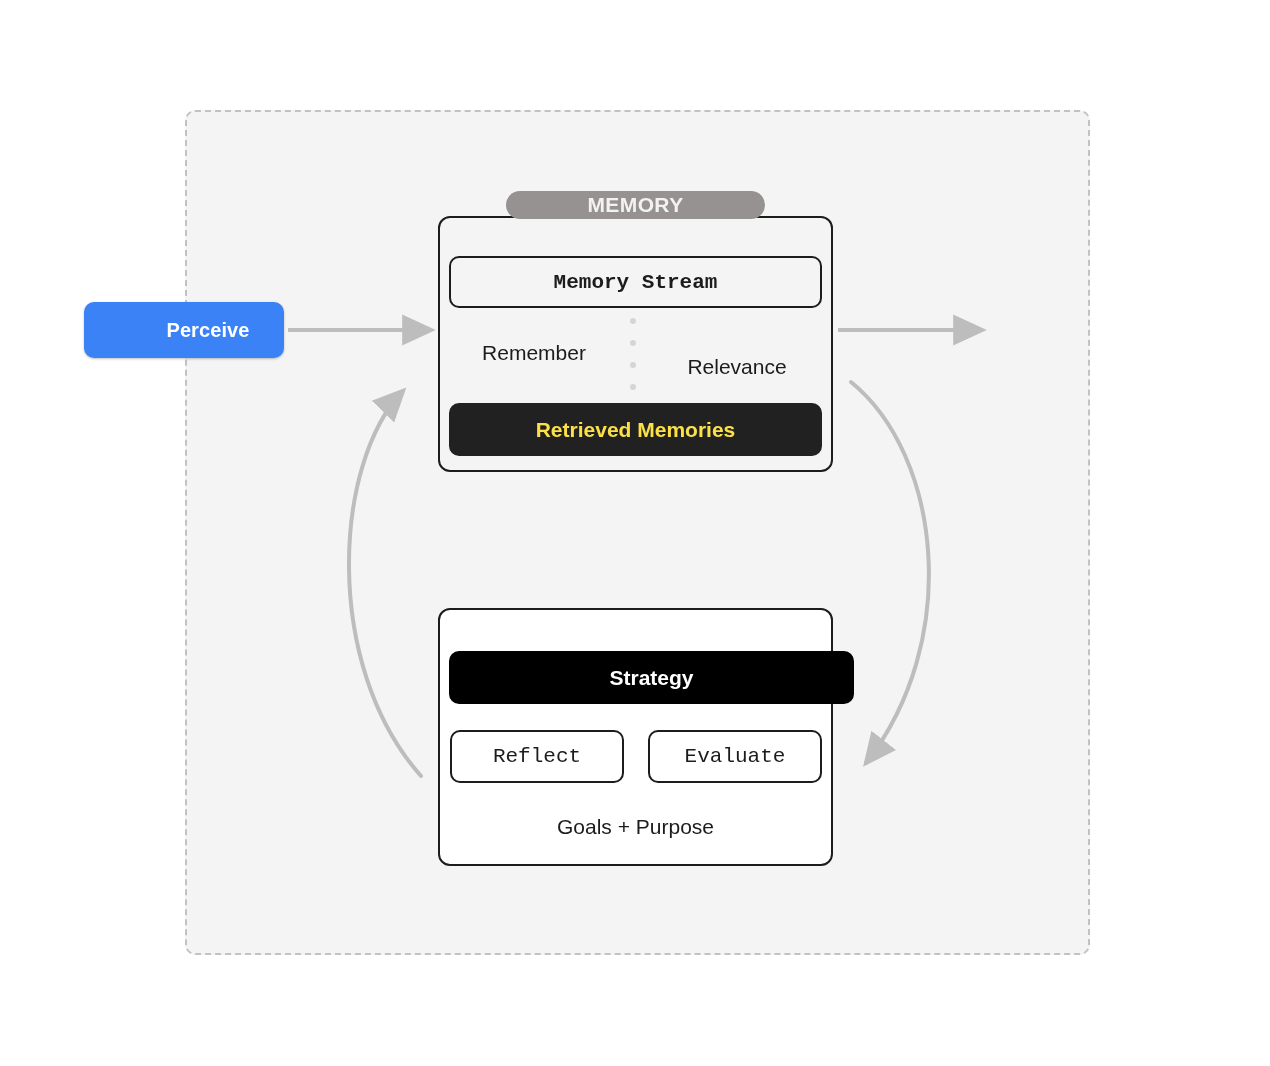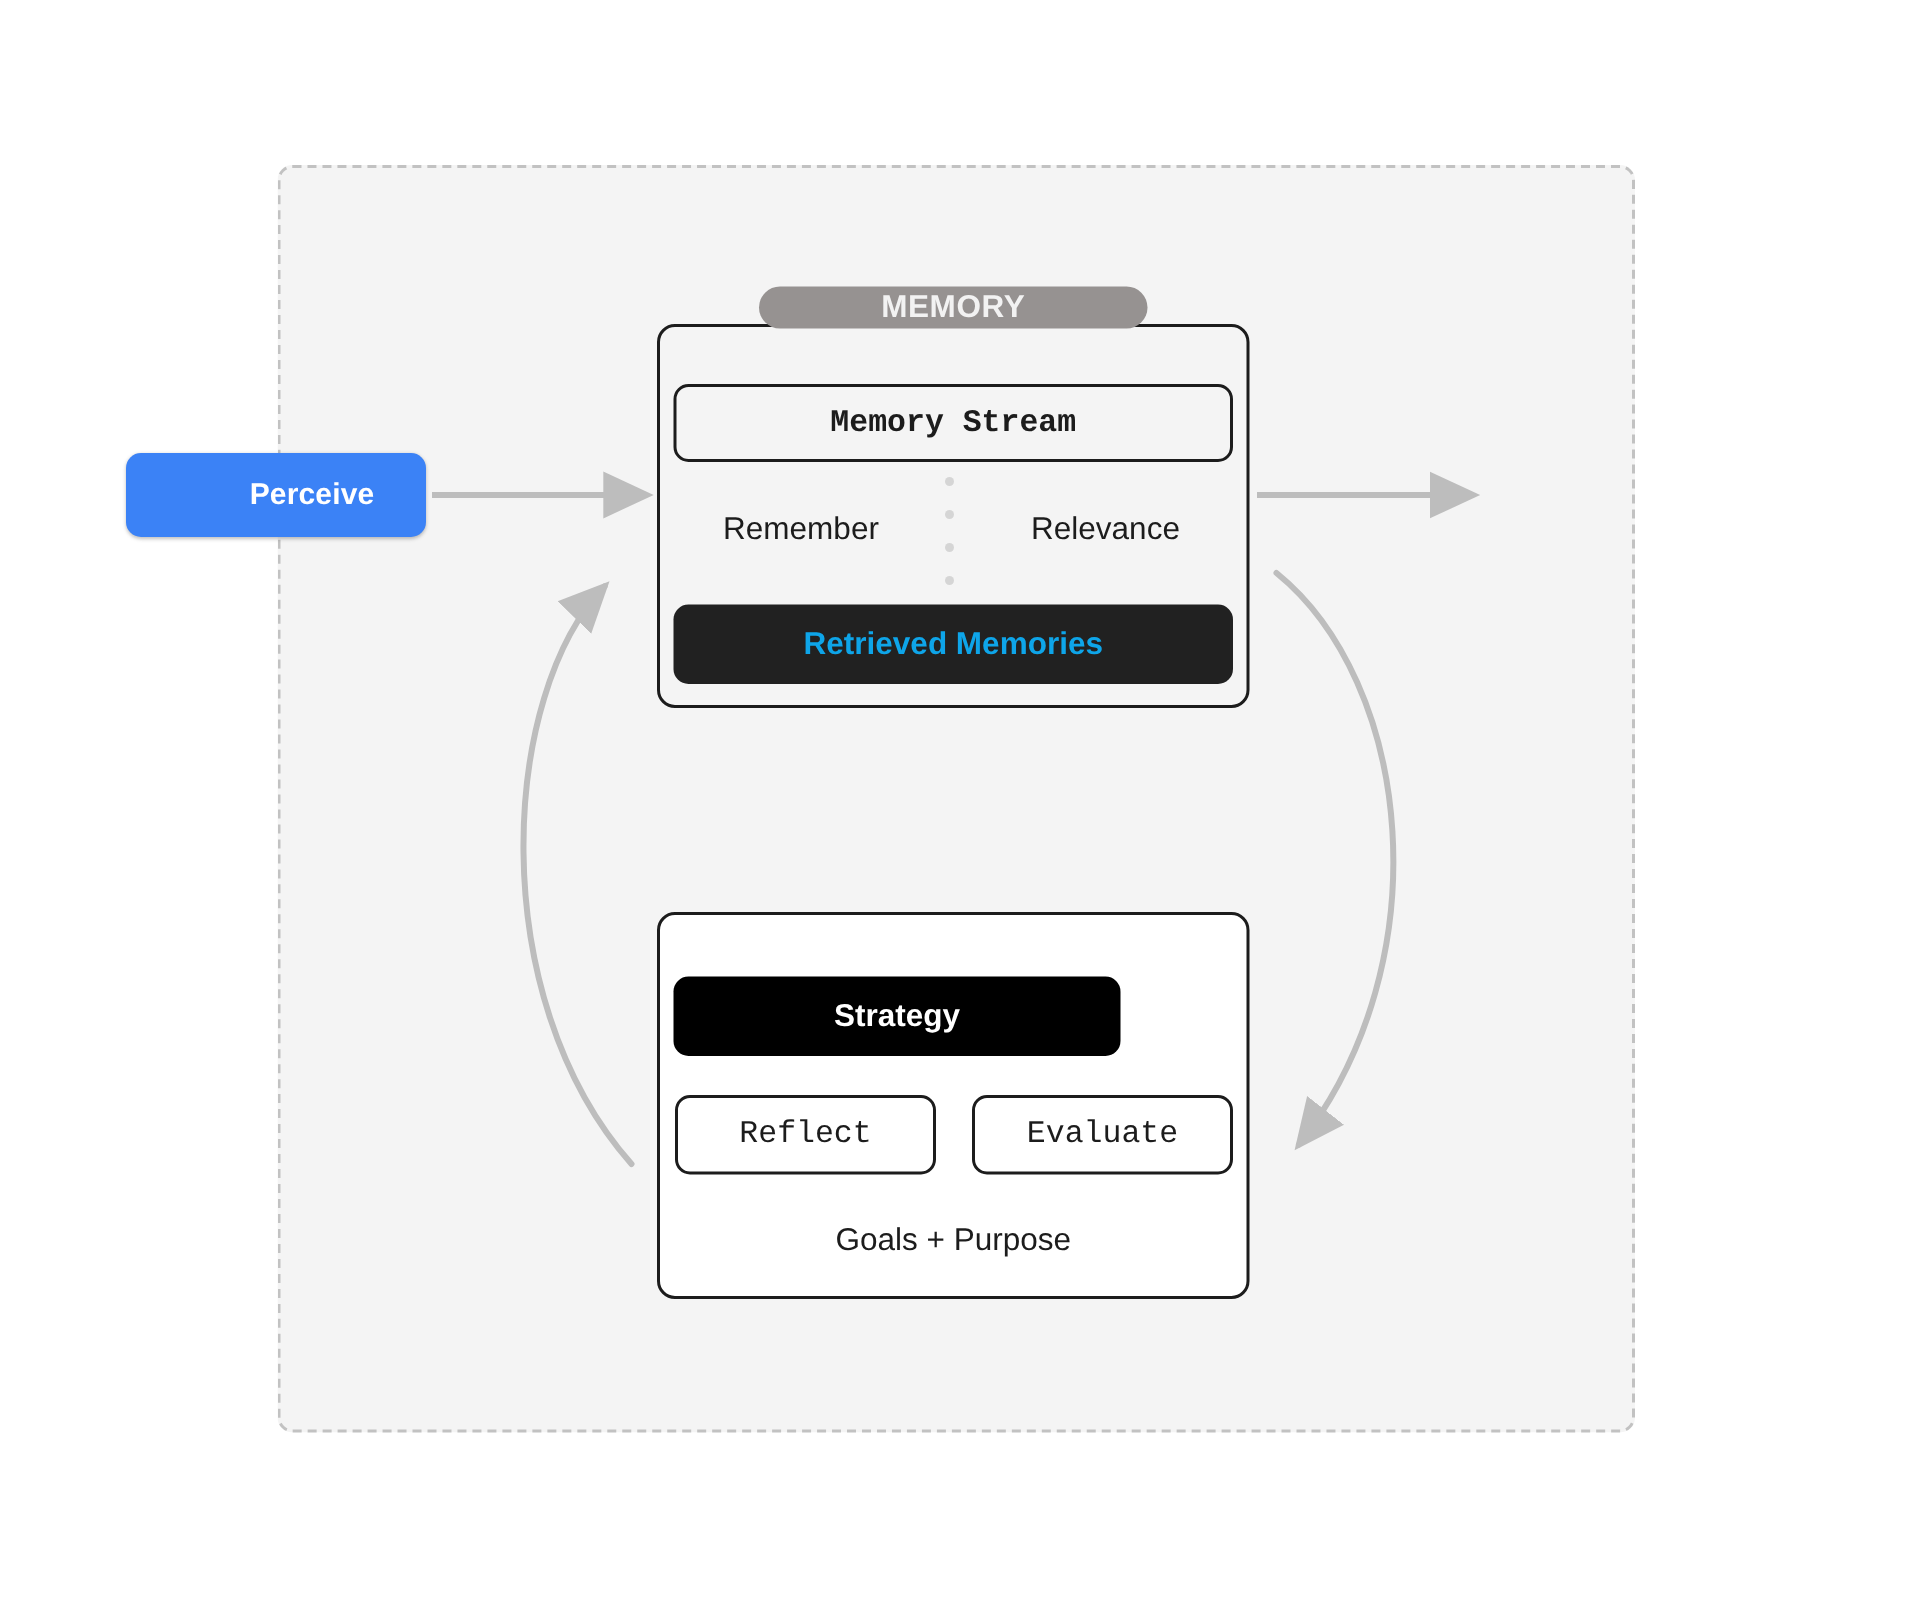--- a/index.html
+++ b/index.html
@@ -117,42 +117,42 @@
     font-size: 21px;
   }
   .slot-outline {
     border: 2.5px solid #1c1c1c;
     background: transparent;
     color: #1c1c1c;
     font-family: Liberation Mono, monospace;
   }
   .slot-filled-dark {
     background: #212121;
-    color: #0ea5e9;
+    color: #fde047;
     font-weight: bold;
   }
   .slot-filled-black {
     background: #000000;
     color: #ffffff;
     font-weight: bold;
   }
   .slot-plain {
     background: transparent;
     border: none;
     color: #1c1c1c;
   }
 
   
   #slot-memory-stream      { left: 449px; top: 256px; width: 373px; height: 52px; font-weight: bold; }
   #slot-remember           { left: 449px; top: 330px; width: 170px; height: 46px; }
-  #slot-relevance          { left: 652px; top: 330px; width: 170px; height: 46px; }
+  #slot-relevance          { left: 652px; top: 344px; width: 170px; height: 46px; }
   #slot-retrieved-memories { left: 449px; top: 403px; width: 373px; height: 53px; }
 
   
-  #slot-strategy   { left: 449px; top: 651px; width: 298px; height: 53px; }
+  #slot-strategy   { left: 449px; top: 651px; width: 405px; height: 53px; }
   #slot-reflect    { left: 450px; top: 730px; width: 174px; height: 53px; }
   #slot-evaluate   { left: 648px; top: 730px; width: 174px; height: 53px; }
   #slot-goals      { left: 449px; top: 805px; width: 373px; height: 44px; }
 
   
   #divider-dots {
     position: absolute;
     left: 628px;
     top: 318px;
     width: 10px;

